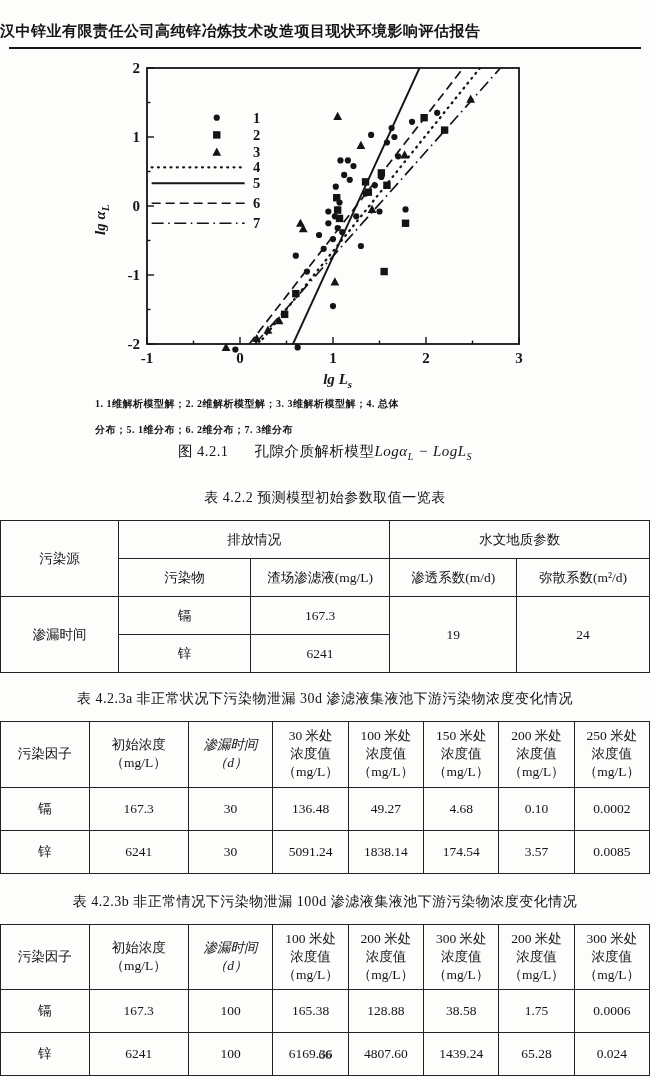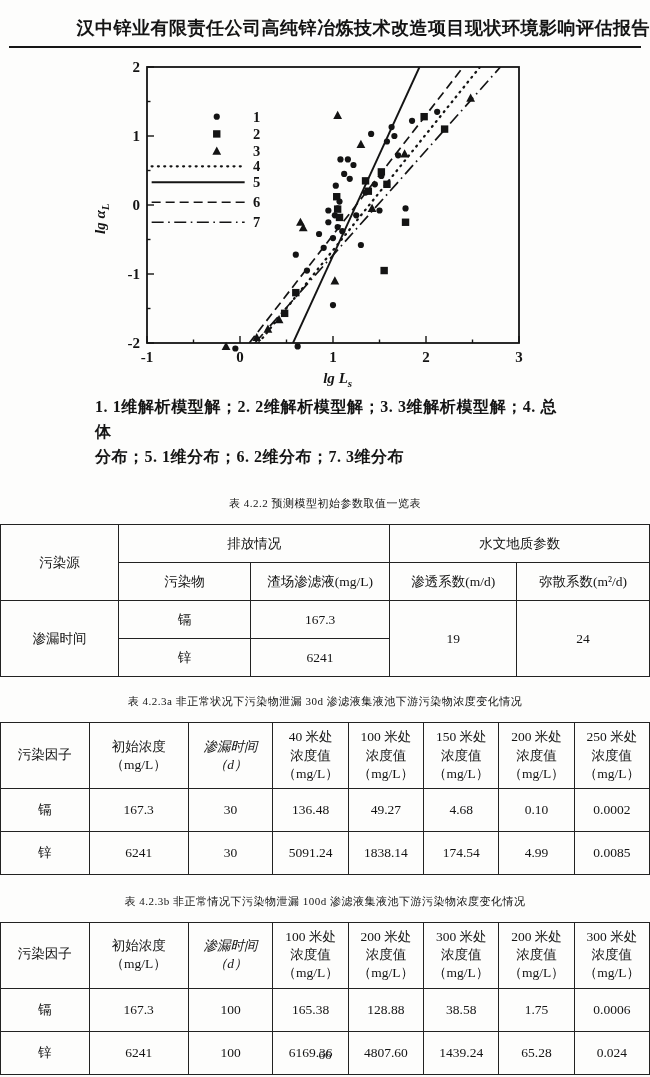--- a/index.html
+++ b/index.html
@@ -3,60 +3,60 @@
 <meta charset="utf-8">
 <style>
   html,body{margin:0;padding:0;}
   body{
     width:650px;height:1077px;
     background:#fdfdfc;color:#141414;
     font-family:"Liberation Serif","DejaVu Serif",serif;
     position:relative;overflow:hidden;
   }
   .page-header{
-    text-align:right;font-size:18px;padding-top:16px;
+    text-align:left;font-size:15px;padding-top:22px;
     letter-spacing:0.5px;font-weight:600;
   }
   .header-rule{border:none;border-top:2px solid #161616;margin:6px 9px 0 9px;}
 
   .figure-wrap{width:480px;margin:9px auto 0 auto;}
   .figure-caption{
     width:462px;margin:4px 0 0 10px;
-    font-weight:700;font-size:16px;line-height:1.55;
+    font-weight:700;font-size:10px;line-height:1.55;
     text-align:justify;letter-spacing:0.5px;
   }
   .figure-title{
     text-align:center;font-size:14.5px;margin-top:5px;letter-spacing:0.5px;
   }
   .figure-title .formula{font-style:italic;font-size:15px;}
   .figure-title .formula sub{font-size:10px;}
   .fig-prefix{margin-right:26px;}
 
   .table-title{
-    text-align:center;font-size:11px;letter-spacing:0.5px;
+    text-align:center;font-size:14px;letter-spacing:0.5px;
   }
   .tt-422{margin-top:27px;}
   .tt-423a{margin-top:17px;}
   .tt-423b{margin-top:19px;}
 
   table.doc-table{
     width:650px;border-collapse:collapse;table-layout:fixed;
     margin-top:13px;
   }
   .doc-table td,.doc-table th{
     border:1.5px solid #222;
     text-align:center;vertical-align:middle;
     font-size:13.5px;font-weight:normal;
     padding:3px 2px;
     overflow:hidden;
   }
   .t422 td{height:31px;}
   .t423 th{white-space:pre-line;line-height:1.35;padding:5px 1px;}
   .t423 td{height:36px;}
-  .t423 th:nth-child(1){width:13.2%;font-family:Liberation Mono, monospace;}
+  .t423 th:nth-child(1){width:13.2%;}
   .t423 th:nth-child(2){width:14.8%;}
   .t423 th:nth-child(3){width:12.6%;font-style:italic;}
 
   .page-number{
     position:absolute;left:0;right:0;bottom:14px;
     text-align:center;font-size:13px;
   }
 </style>
 </head>
 <body>
@@ -175,21 +175,24 @@
       <line x1="66.65" y1="109.36" x2="159.65" y2="109.36" stroke="#141414" stroke-width="2.3" stroke-dasharray="0.9 5.4" stroke-linecap="round"></line>
       <text x="168.02" y="114.36" text-anchor="start" font-size="14.5" font-family="&quot;Liberation Serif&quot;,&quot;DejaVu Serif&quot;,serif" font-weight="bold" fill="#141414">4</text>
       <line x1="66.65" y1="125.22999999999999" x2="159.65" y2="125.22999999999999" stroke="#141414" stroke-width="1.9"></line>
       <text x="168.02" y="130.23" text-anchor="start" font-size="14.5" font-family="&quot;Liberation Serif&quot;,&quot;DejaVu Serif&quot;,serif" font-weight="bold" fill="#141414">5</text>
       <line x1="66.65" y1="145.24" x2="159.65" y2="145.24" stroke="#141414" stroke-width="1.7" stroke-dasharray="9 5"></line>
       <text x="168.02" y="150.24" text-anchor="start" font-size="14.5" font-family="&quot;Liberation Serif&quot;,&quot;DejaVu Serif&quot;,serif" font-weight="bold" fill="#141414">6</text>
       <line x1="66.65" y1="165.25" x2="159.65" y2="165.25" stroke="#141414" stroke-width="1.7" stroke-dasharray="12 4.5 1.6 4.5"></line>
       <text x="168.02" y="170.25" text-anchor="start" font-size="14.5" font-family="&quot;Liberation Serif&quot;,&quot;DejaVu Serif&quot;,serif" font-weight="bold" fill="#141414">7</text>
     </svg>
   <div class="figure-caption">1. 1维解析模型解；2. 2维解析模型解；3. 3维解析模型解；4. 总体</div>
-  <div class="figure-caption" style="margin-top:0;">分布；5. 1维分布；6. 2维分布；7. 3维分布</div>
+  <div class="figure-caption" style="margin-top:10px;">分布；5. 1维分布；6. 2维分布；7. 3维分布</div>
+  <div class="figure-title">
+    <span class="fig-prefix">图 4.2.1</span><span>孔隙介质解析模型</span><span class="formula"><span>Logα</span><sub>L</sub><span> − LogL</span><sub>S</sub></span>
+  </div>
 </div>
 
 <div class="table-title tt-422">表 4.2.2  预测模型初始参数取值一览表</div>
 
 <table class="doc-table t422">
   <colgroup>
     <col style="width:18.2%">
       <col style="width:20.3%">
       <col style="width:21.5%">
       <col style="width:19.5%">
@@ -223,21 +226,21 @@
 
 <div class="table-title tt-423a">表 4.2.3a  非正常状况下污染物泄漏 30d 渗滤液集液池下游污染物浓度变化情况</div>
 <table class="doc-table t423">
   <thead>
       <tr>
         <th>污染因子</th>
         <th>初始浓度
 （mg/L）</th>
         <th>渗漏时间
 （d）</th>
-        <th>40 米处
+        <th>30 米处
 浓度值
 （mg/L）</th>
         <th>100 米处
 浓度值
 （mg/L）</th>
         <th>150 米处
 浓度值
 （mg/L）</th>
         <th>200 米处
 浓度值
@@ -258,21 +261,21 @@
         <td>0.10</td>
         <td>0.0002</td>
       </tr>
       <tr>
         <td>锌</td>
         <td>6241</td>
         <td>30</td>
         <td>5091.24</td>
         <td>1838.14</td>
         <td>174.54</td>
-        <td>4.99</td>
+        <td>3.57</td>
         <td>0.0085</td>
       </tr>
     </tbody>
 </table>
 
 <div class="table-title tt-423b">表 4.2.3b  非正常情况下污染物泄漏 100d 渗滤液集液池下游污染物浓度变化情况</div>
 <table class="doc-table t423">
   <thead>
       <tr>
         <th>污染因子</th>

